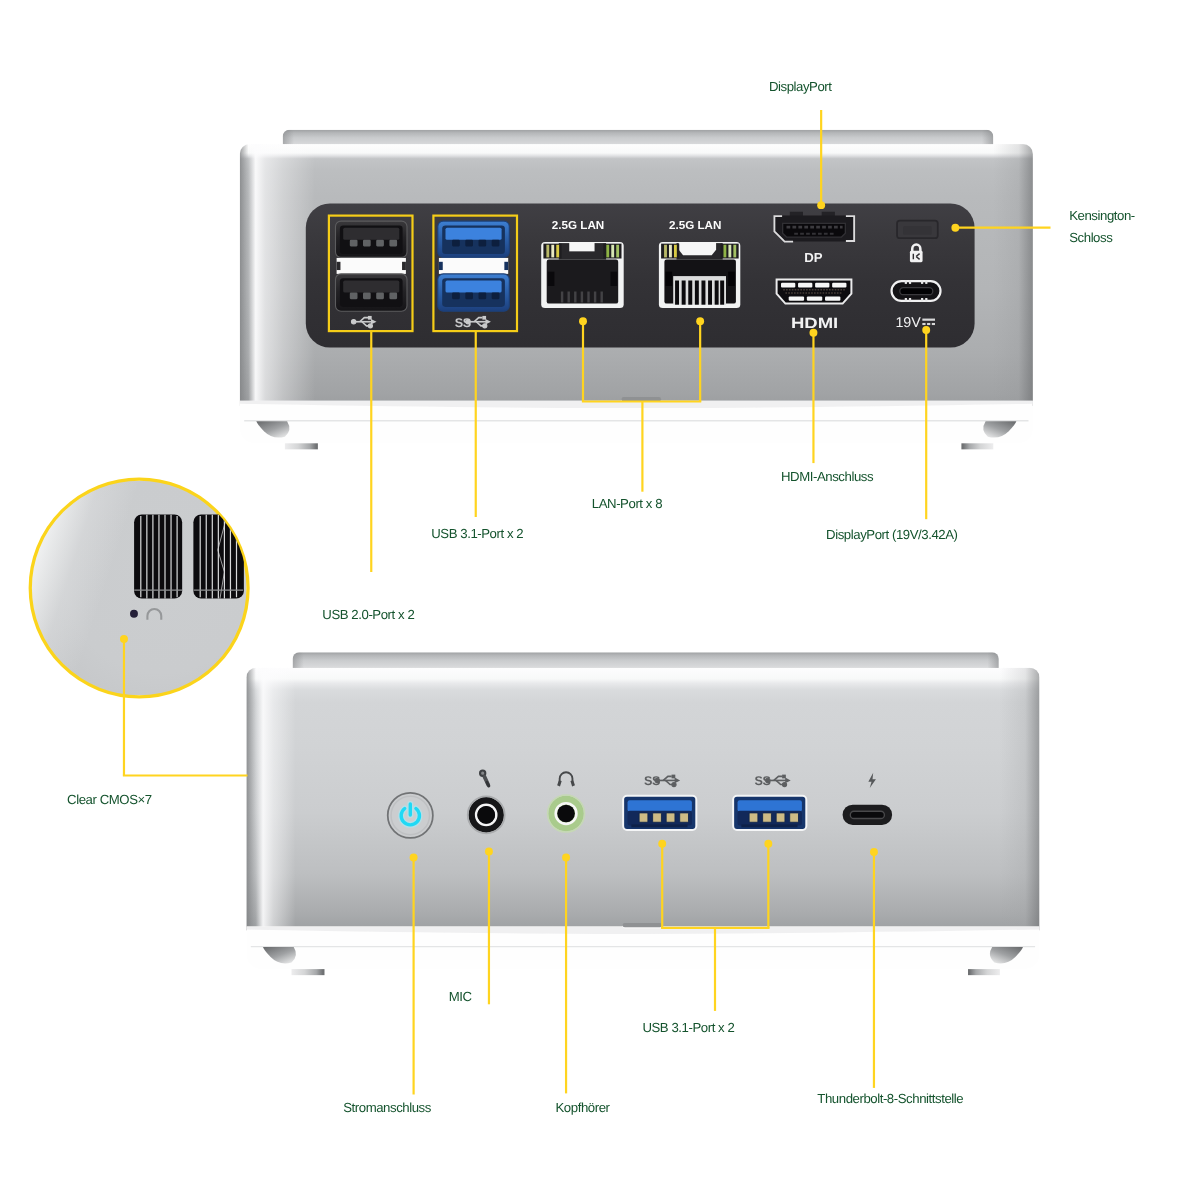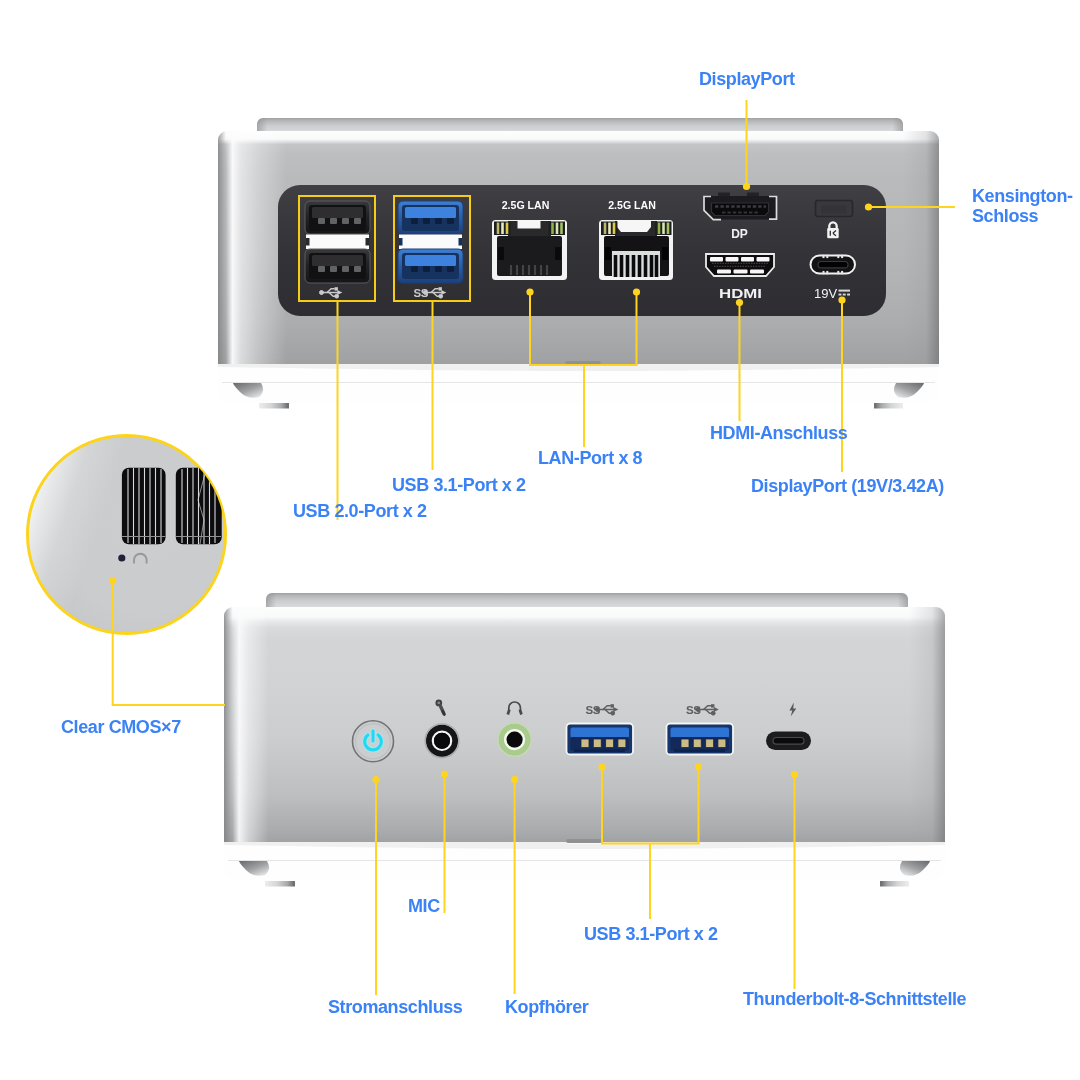--- a/index.html
+++ b/index.html
@@ -1,18 +1,18 @@
 <!DOCTYPE html>
 <html><head>
 <meta charset="utf-8">
 <style>
   html,body{margin:0;padding:0;background:#fff;}
   #canvas{position:relative;width:1080px;height:1080px;background:#fff;overflow:hidden;will-change:transform;transform:translateZ(0);
           font-family:"Liberation Sans",sans-serif;-webkit-font-smoothing:antialiased;}
-  .lbl{position:absolute;color:#3b82f6;font-size:18px;line-height:19.5px;letter-spacing:-0.4px;white-space:nowrap;font-weight:bold;}
+  .lbl{position:absolute;color:#14532d;font-size:12px;line-height:19.5px;letter-spacing:-0.4px;white-space:nowrap;}
   .dev{position:absolute;}
 </style>
 </head>
 <body>
 <div id="canvas">
 
   <div class="dev" style="left:257px;top:117.5px;width:646px;height:16px;border-radius:6px 6px 0 0;
        background:linear-gradient(90deg, rgba(130,132,134,.55) 0%, rgba(0,0,0,0) 1.6%, rgba(0,0,0,0) 98.4%, rgba(130,132,134,.55) 100%),
        linear-gradient(180deg,#9fa1a3 0%,#b5b7b9 18%,#c9cbcd 45%,#d7d8da 80%,#dcddde 100%);"></div>
   <div class="dev" style="left:218px;top:131px;width:721px;height:238px;border-radius:9px 9px 0 0;
@@ -436,21 +436,21 @@
       <path d="M134 563.5 v-3.5 a6.3 6.3 0 0 1 12.6 0 v3.5" fill="none" stroke="#96989a" stroke-width="1.9"></path>
     </g>
   </svg>
 
   <div class="lbl" style="left:699px;top:70px;">DisplayPort</div>
   <div class="lbl" style="left:972px;top:187px;">Kensington-<br>Schloss</div>
   <div class="lbl" style="left:710px;top:424px;">HDMI-Anschluss</div>
   <div class="lbl" style="left:538px;top:449px;">LAN-Port x 8</div>
   <div class="lbl" style="left:751px;top:477px;">DisplayPort (19V/3.42A)</div>
   <div class="lbl" style="left:392px;top:476px;">USB 3.1-Port x 2</div>
-  <div class="lbl" style="left:293px;top:502px;">USB 2.0-Port x 2</div>
+  <div class="lbl" style="left:293px;top:550px;">USB 2.0-Port x 2</div>
   <div class="lbl" style="left:61px;top:718px;">Clear CMOS×7</div>
   <div class="lbl" style="left:408px;top:897px;">MIC</div>
-  <div class="lbl" style="left:312px;top:998px;margin-left:16px;">Stromanschluss</div>
+  <div class="lbl" style="left:312px;top:998px;">Stromanschluss</div>
   <div class="lbl" style="left:505px;top:998px;">Kopfhörer</div>
   <div class="lbl" style="left:584px;top:925px;">USB 3.1-Port x 2</div>
   <div class="lbl" style="left:743px;top:990px;">Thunderbolt-8-Schnittstelle</div>
 
 </div>
 
 </body></html>

